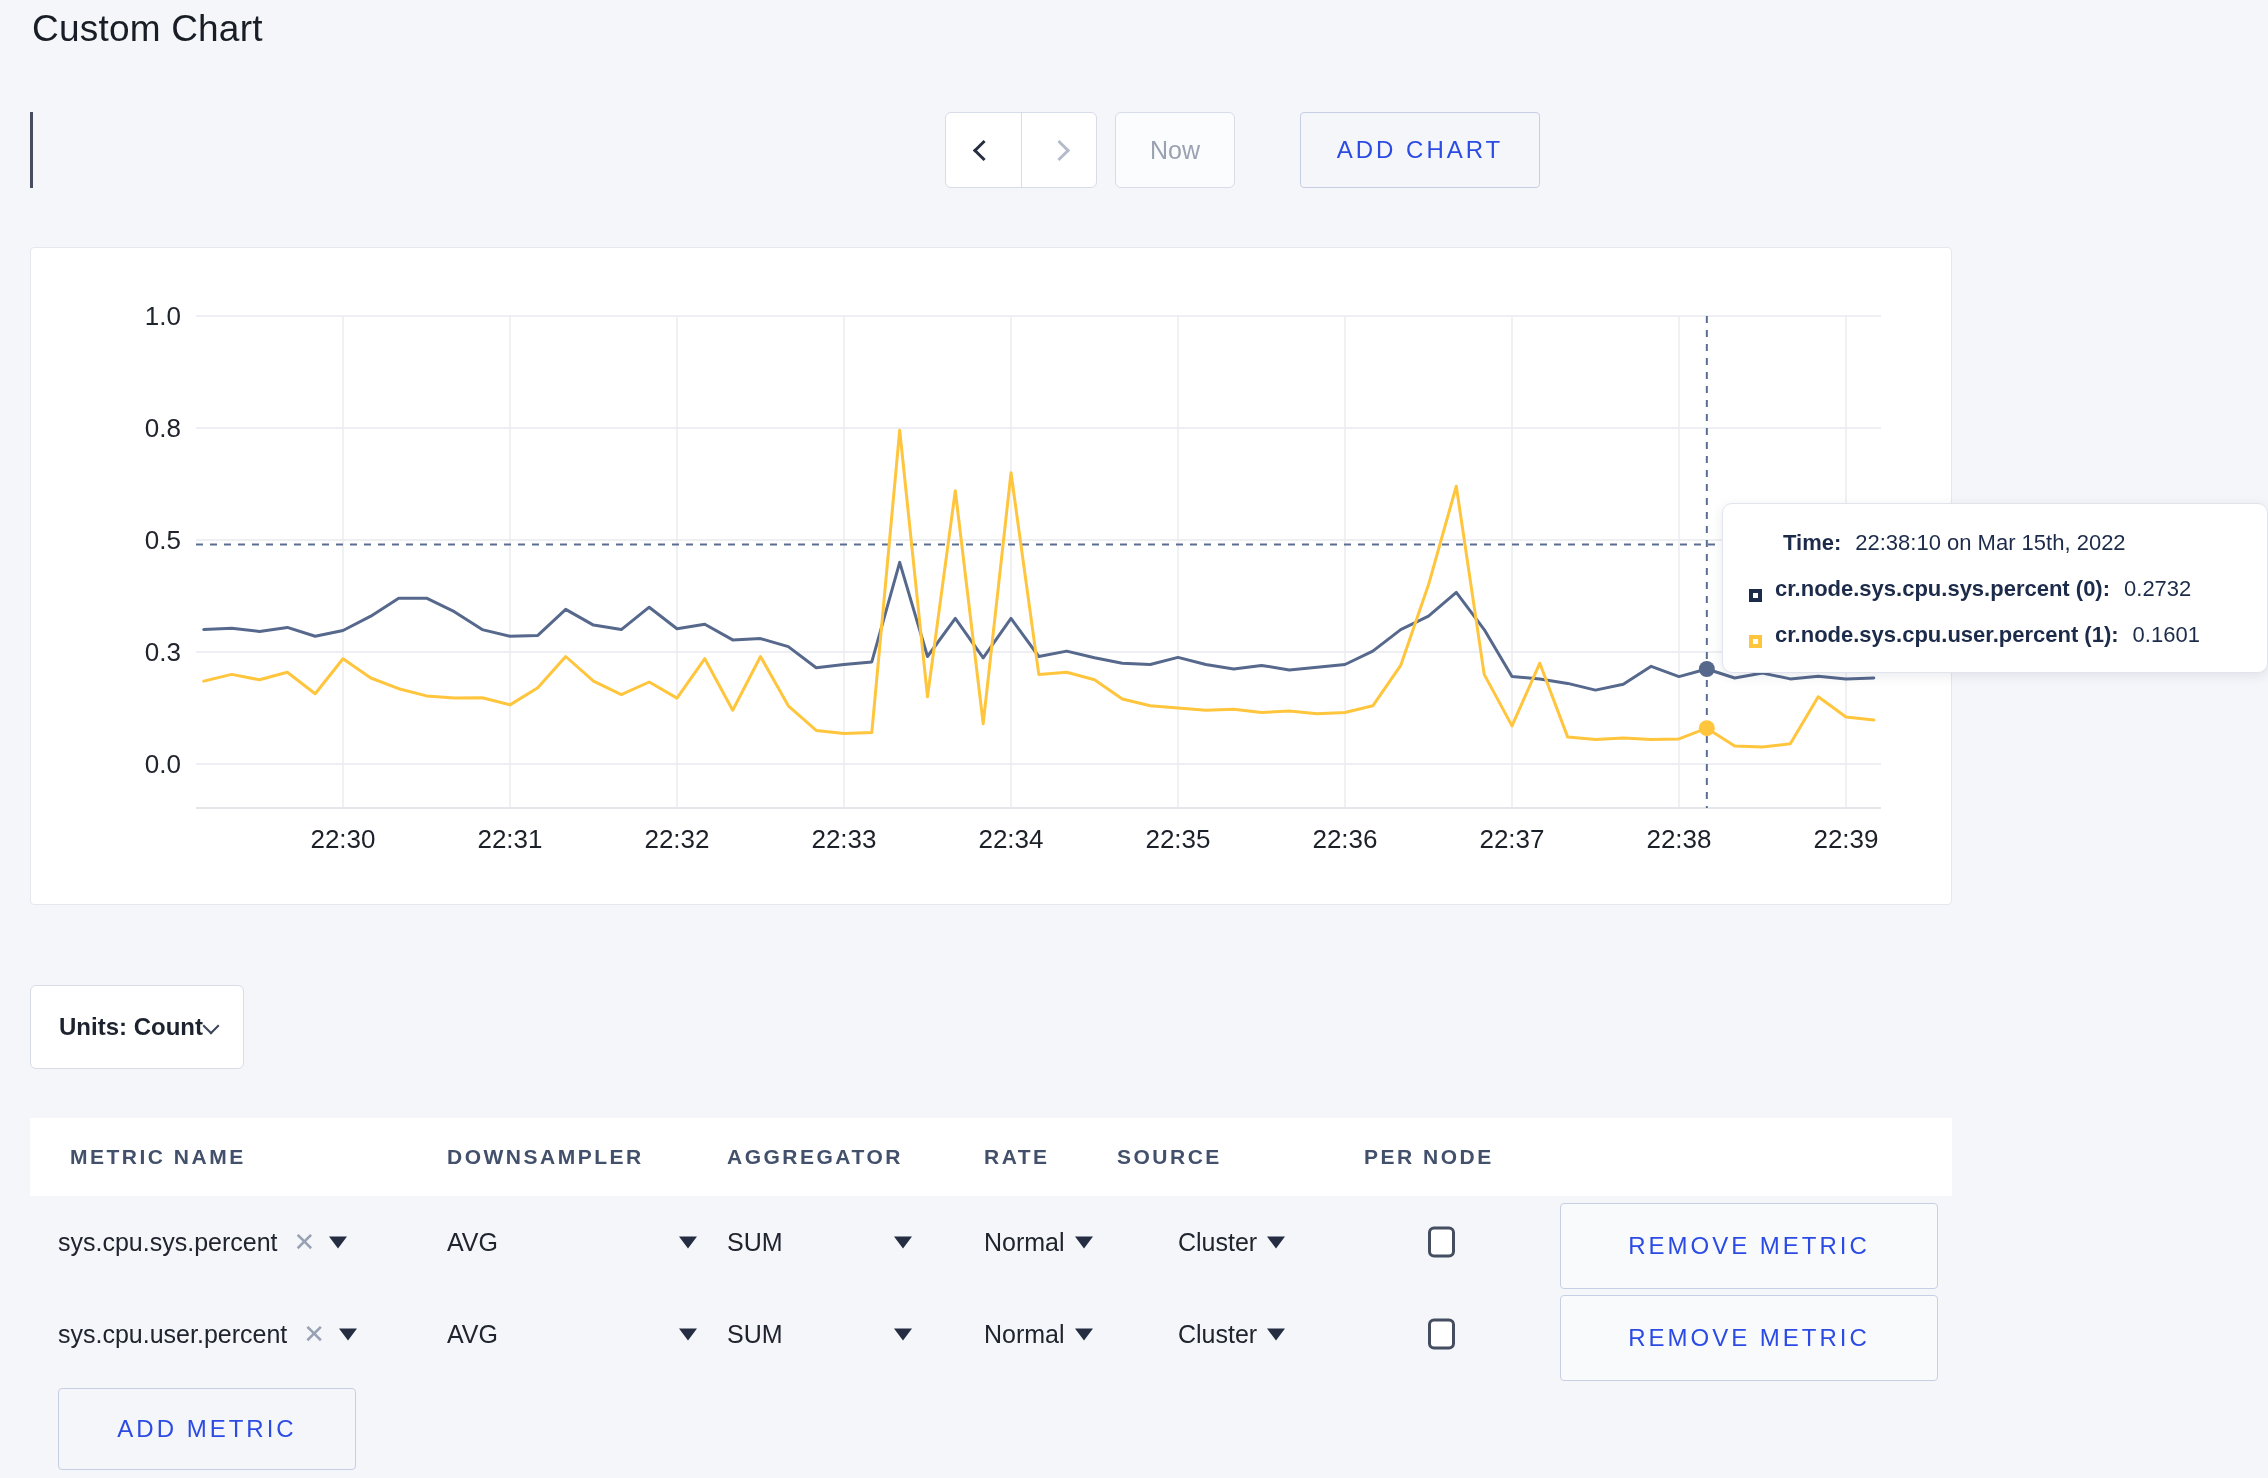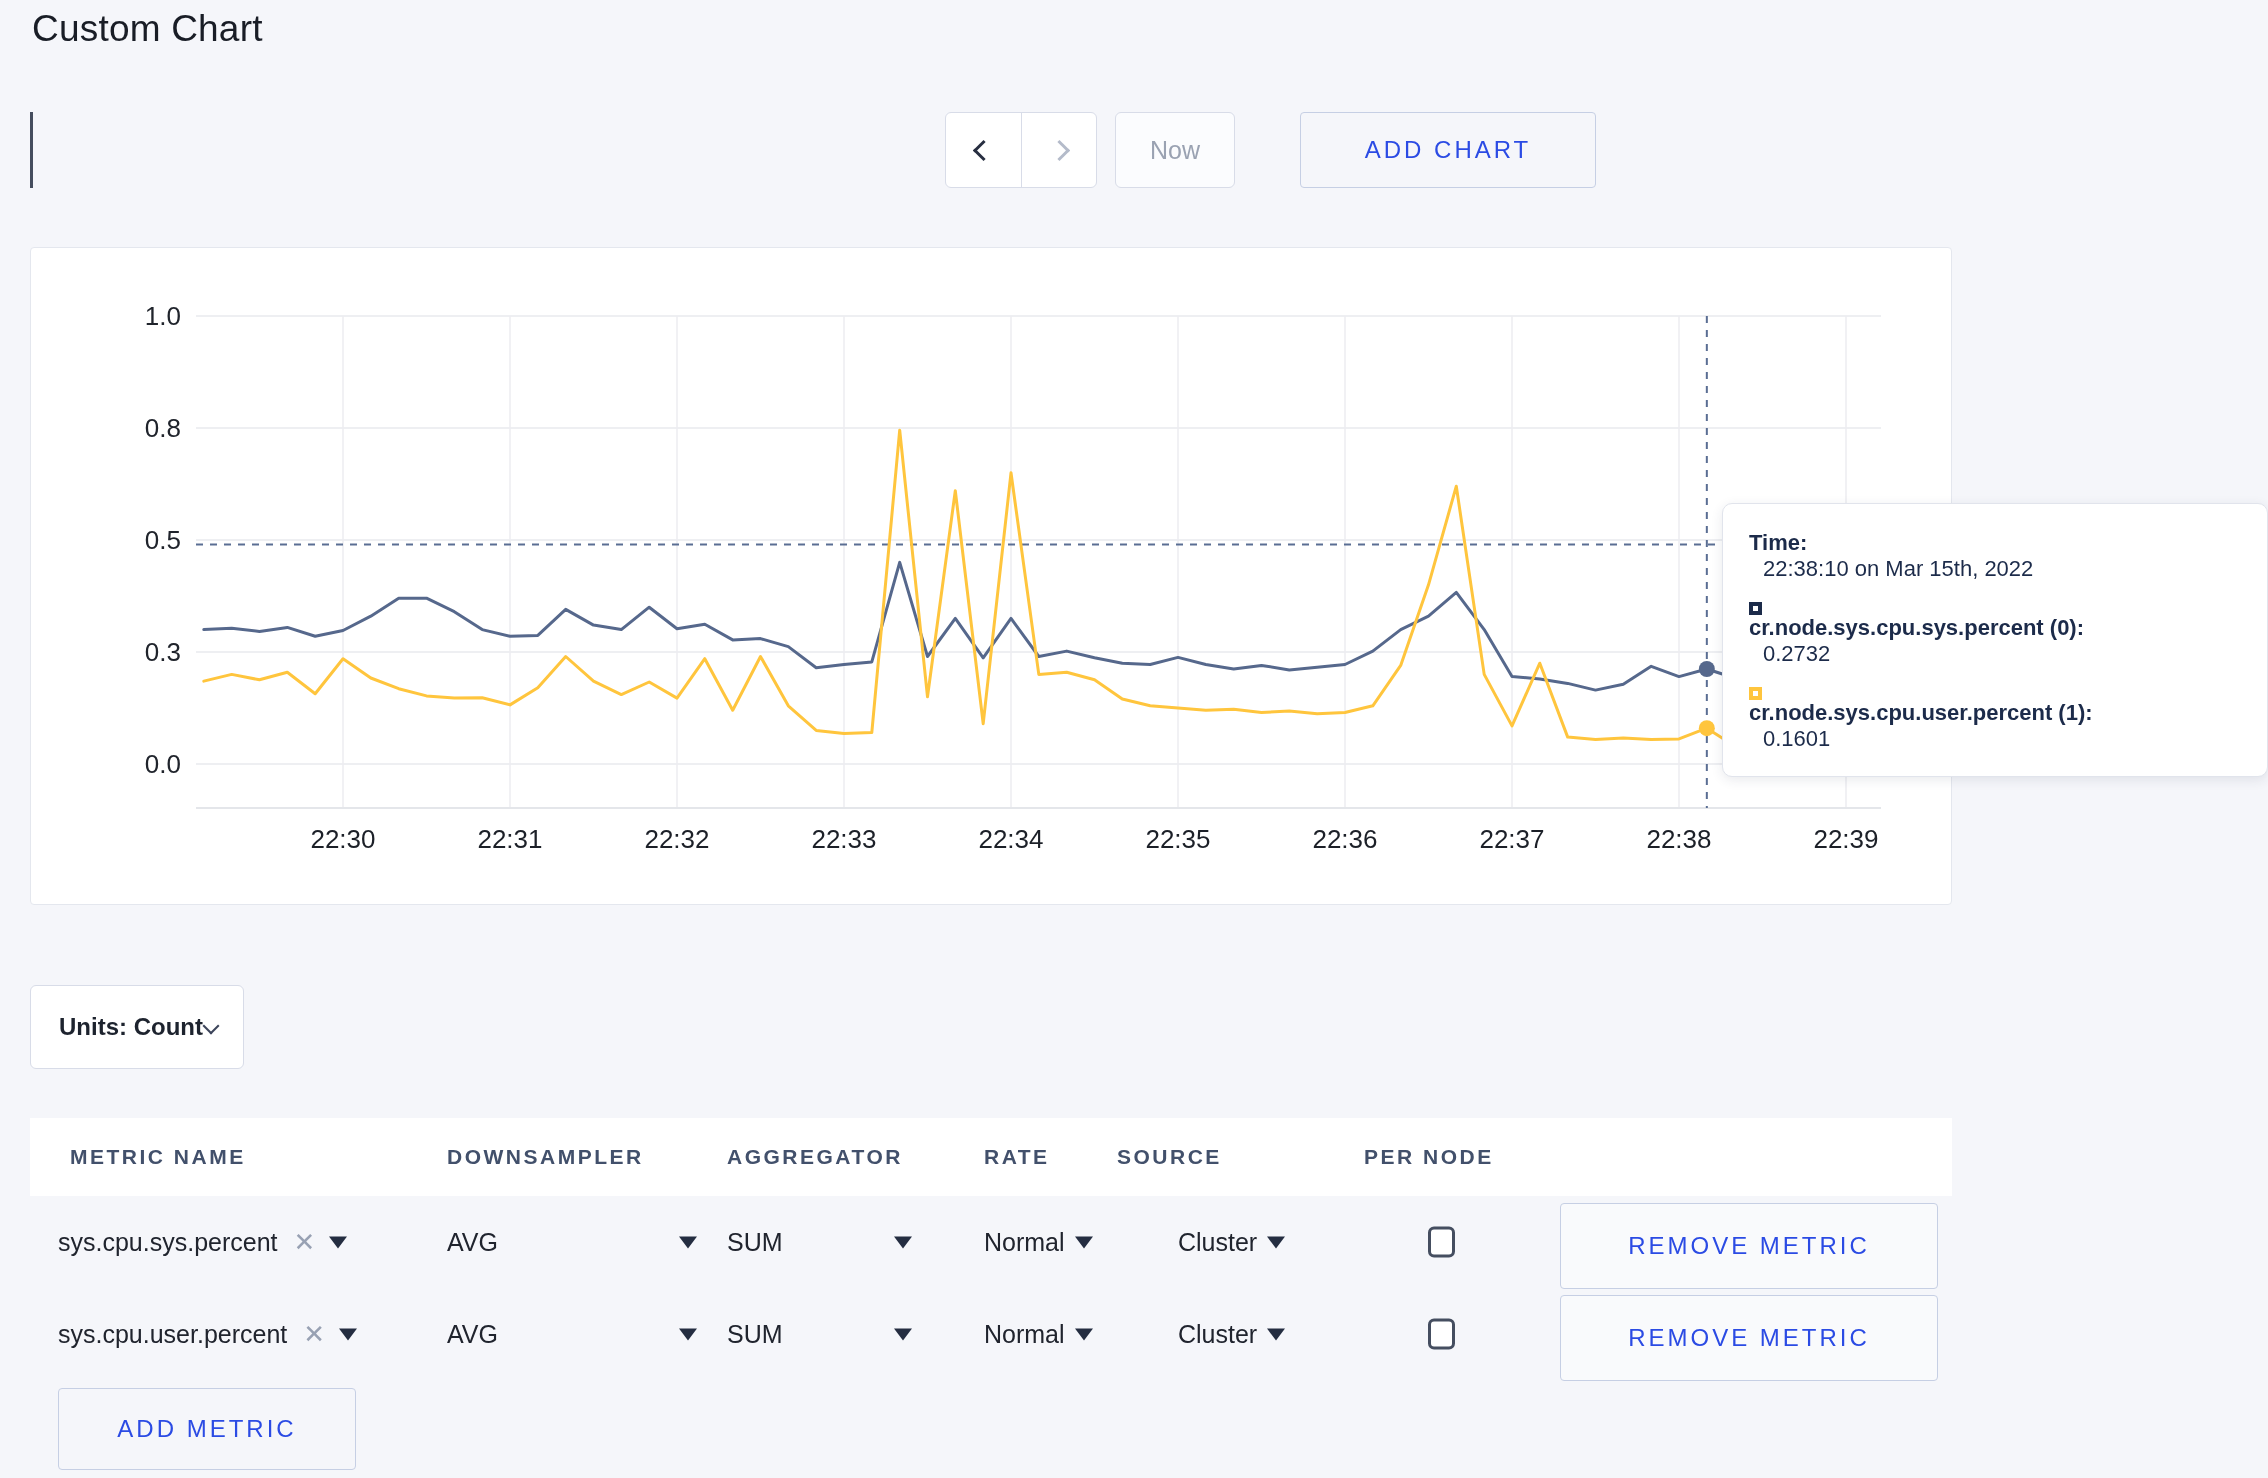--- a/index.html
+++ b/index.html
@@ -18,30 +18,30 @@
   .chev { display:inline-block; border-style:solid; border-color:transparent; transform:rotate(45deg); }
   .chev-down { width:16px; height:16px; border-width:0 2.5px 2.5px 0; border-right-color:#3c445a; border-bottom-color:#3c445a; margin-top:-6px; }
   .range-select .chev-down { position:absolute; right:32px; top:36px; }
   .arrow-group { left:945px; top:112px; width:152px; height:76px; background:#fff; border:1.5px solid #d8dce8; border-radius:6px; display:flex; }
   .arrow-cell { width:50%; display:flex; align-items:center; justify-content:center; cursor:pointer; }
   .arrow-cell + .arrow-cell { border-left:1px solid #d8dce8; }
   .chev-left { width:15px; height:15px; border-width:0 3.5px 3.5px 0; border-right-color:#272e40; border-bottom-color:#272e40; transform:rotate(135deg); }
   .chev-right { width:15px; height:15px; border-width:0 3px 3px 0; border-right-color:#b4bbca; border-bottom-color:#b4bbca; transform:rotate(-45deg); }
   .now-btn { left:1115px; top:112px; width:120px; height:76px; background:#fbfcfe; border:1.5px solid #d8dce8; border-radius:6px; color:#9aa2b2; font-size:25px; display:flex; align-items:center; justify-content:center; cursor:default; }
   .blue-btn { border:1.5px solid #c6cfe4; border-radius:4px; color:#2b4be4; letter-spacing:3px; font-size:24px; font-weight:500; background:transparent; display:flex; align-items:center; justify-content:center; cursor:pointer; }
-  .add-chart-btn { left:1300px; top:112px; width:296px; height:76px; }
+  .add-chart-btn { left:1300px; top:112px; width:240px; height:76px; }
 
   
   .chart-wrap { left:30px; top:247px; width:2238px; height:660px; }
   .chart-card { position:absolute; left:0; top:0; width:1922px; height:658px; background:#fff; border:1.5px solid #e4e7ee; border-radius:4px; }
   svg text { font-family:"Liberation Sans", sans-serif; }
 
   
   .tooltip { position:absolute; left:1692px; top:256px; width:546px; background:#fff; border:1px solid #e1e4ec; border-radius:10px; box-shadow:0 3px 12px rgba(40,50,80,.10); padding:26px 30px 24px 26px; }
-  .tt-row { display:flex; align-items:flex-start; margin-bottom:20px;flex-direction:column; }
+  .tt-row { display:flex; align-items:flex-end; margin-bottom:20px; }
   .tt-row:last-child { margin-bottom:0; }
   .tt-indent { width:34px; flex:none; }
   .tt-square { width:13px; height:13px; flex:none; border-width:4px; border-style:solid; margin-right:13px; }
   .tt-label { font-size:22px; font-weight:bold; color:#1c2b4a; white-space:nowrap; }
   .tt-value { font-size:22px; color:#1c2b4a; margin-left:14px; white-space:nowrap; }
 
   
   .units-box { left:30px; top:985px; width:214px; height:84px; background:#fff; border:1.5px solid #d8dce8; border-radius:6px; display:flex; align-items:center; cursor:pointer; }
   .units-label { margin-left:28px; font-size:24px; font-weight:bold; color:#1d232e; }
   .units-box .chev-down { position:absolute; right:26px; top:40px; width:12px; height:12px; }

